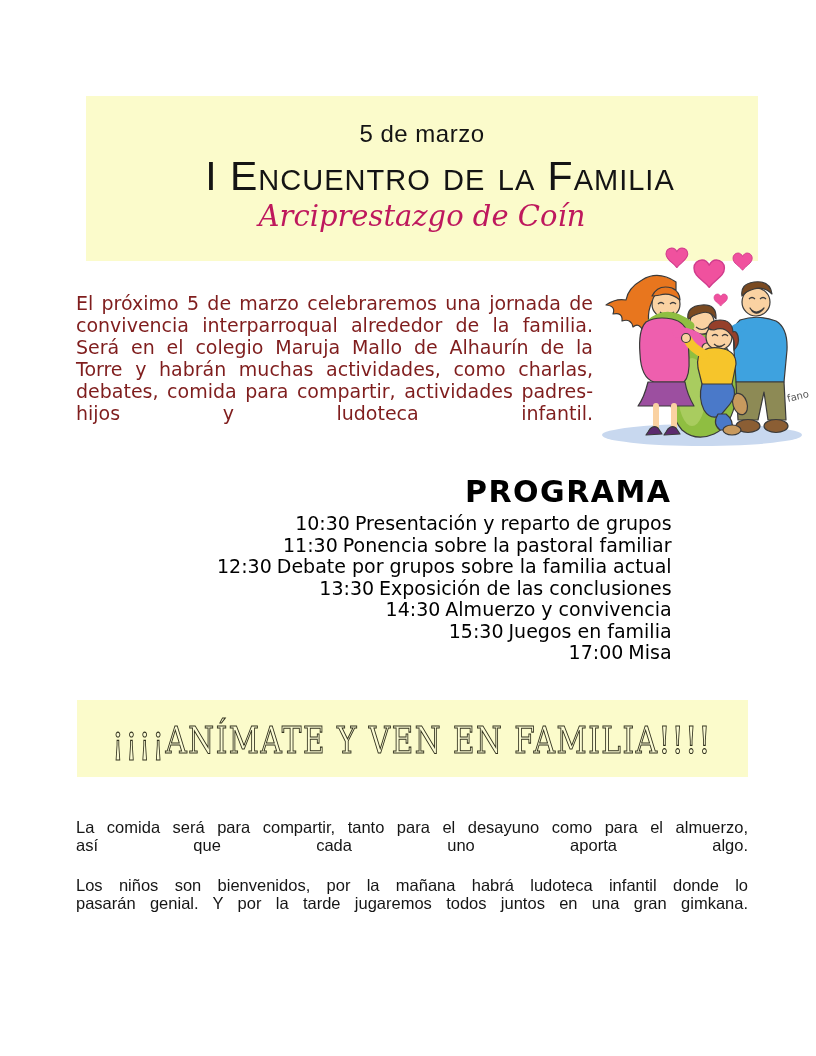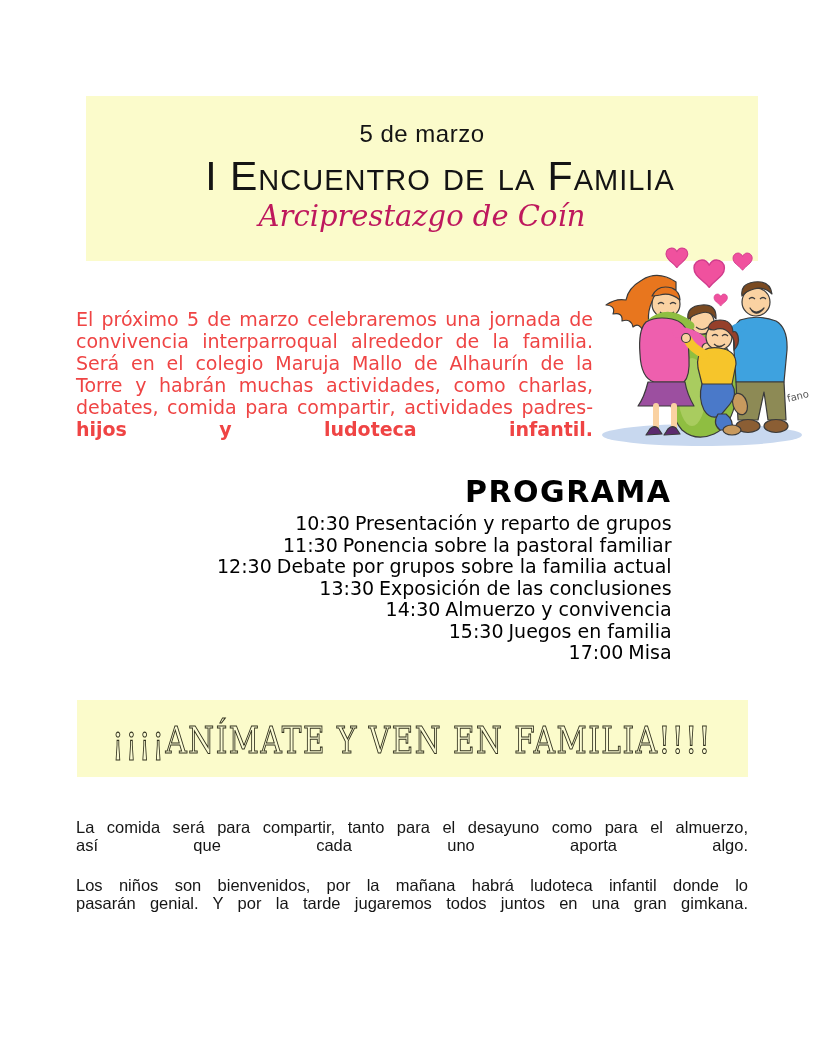--- a/index.html
+++ b/index.html
@@ -27,25 +27,25 @@
     font-size:41px; line-height:45px; letter-spacing:1px; color:#141414;padding-left:36px;
   }
   .header-subtitle {
     margin-top:4px;
     font-family:"DejaVu Serif", serif; font-style:italic;
     font-size:29px; line-height:27px; color:#be185d;
   }
 
   
   .intro {
-    position:absolute; left:76px; top:308px; width:517px;
-    font-size:19px; line-height:22px; color:#ef4444;
+    position:absolute; left:76px; top:292px; width:517px;
+    font-size:19px; line-height:22px; color:#7f1d1d;
   }
   .intro .jline { text-align:justify; text-align-last:justify; white-space:normal; }
-  .intro .jline-last { text-align:center;font-weight:bold; }
+  .intro .jline-last { text-align:center; }
 
   
   .illustration { position:absolute; left:592px; top:242px; width:218px; height:208px; }
 
   
   .program { position:absolute; left:217px; top:476px;text-align:right; }
   .program-heading {
     font-weight:700; font-size:30px; line-height:32px;
     letter-spacing:1.5px; margin-bottom:5px; color:#000;
   }

